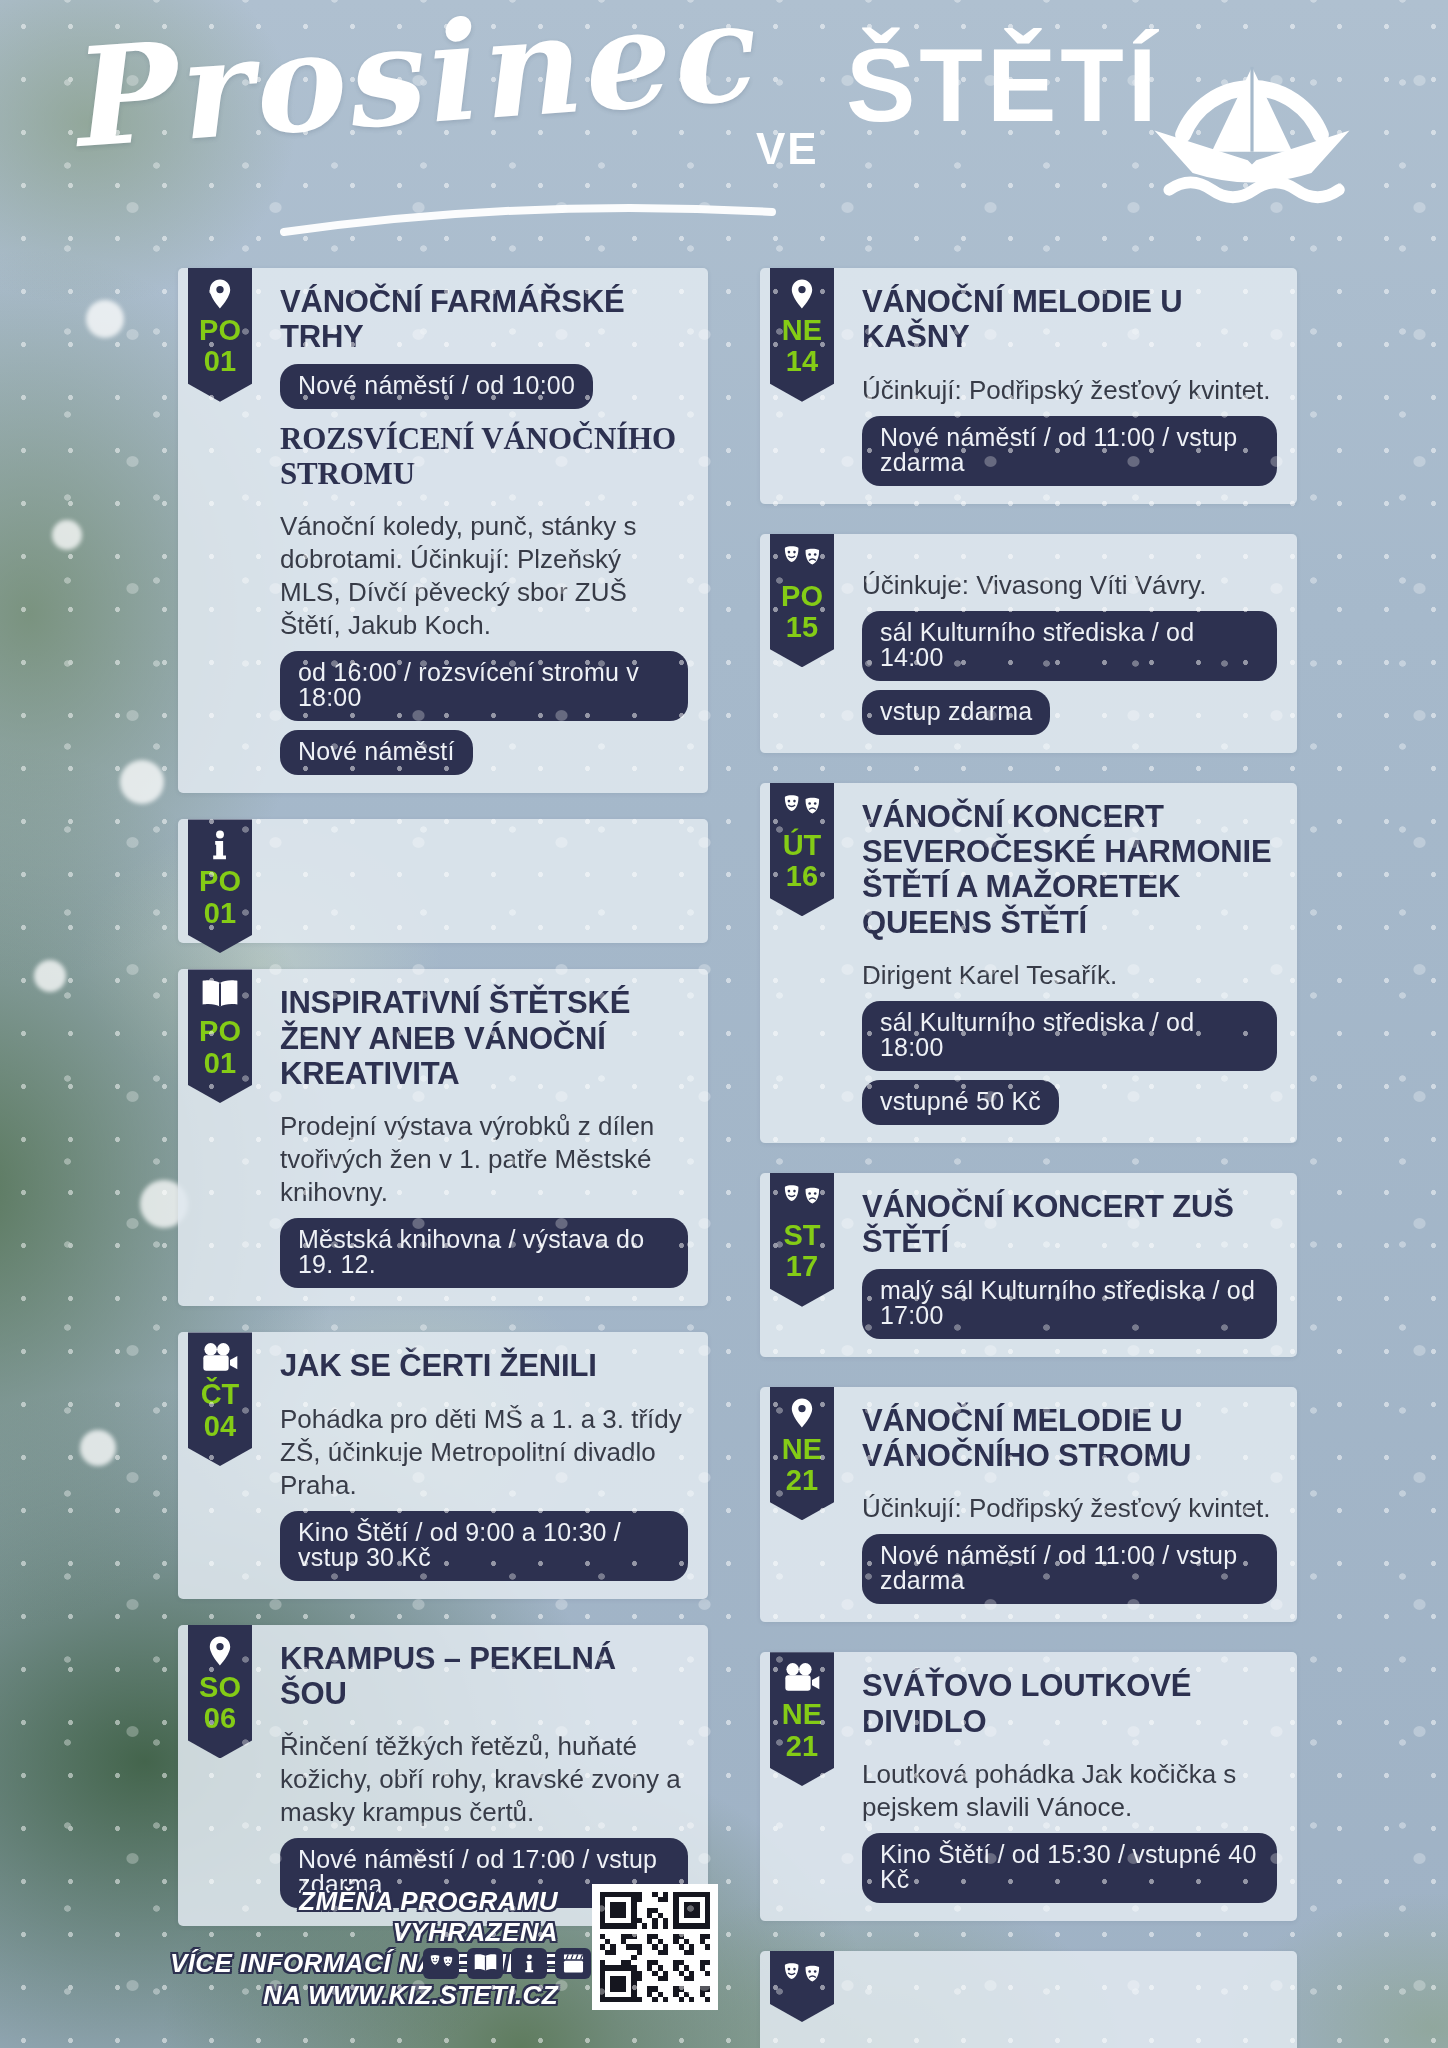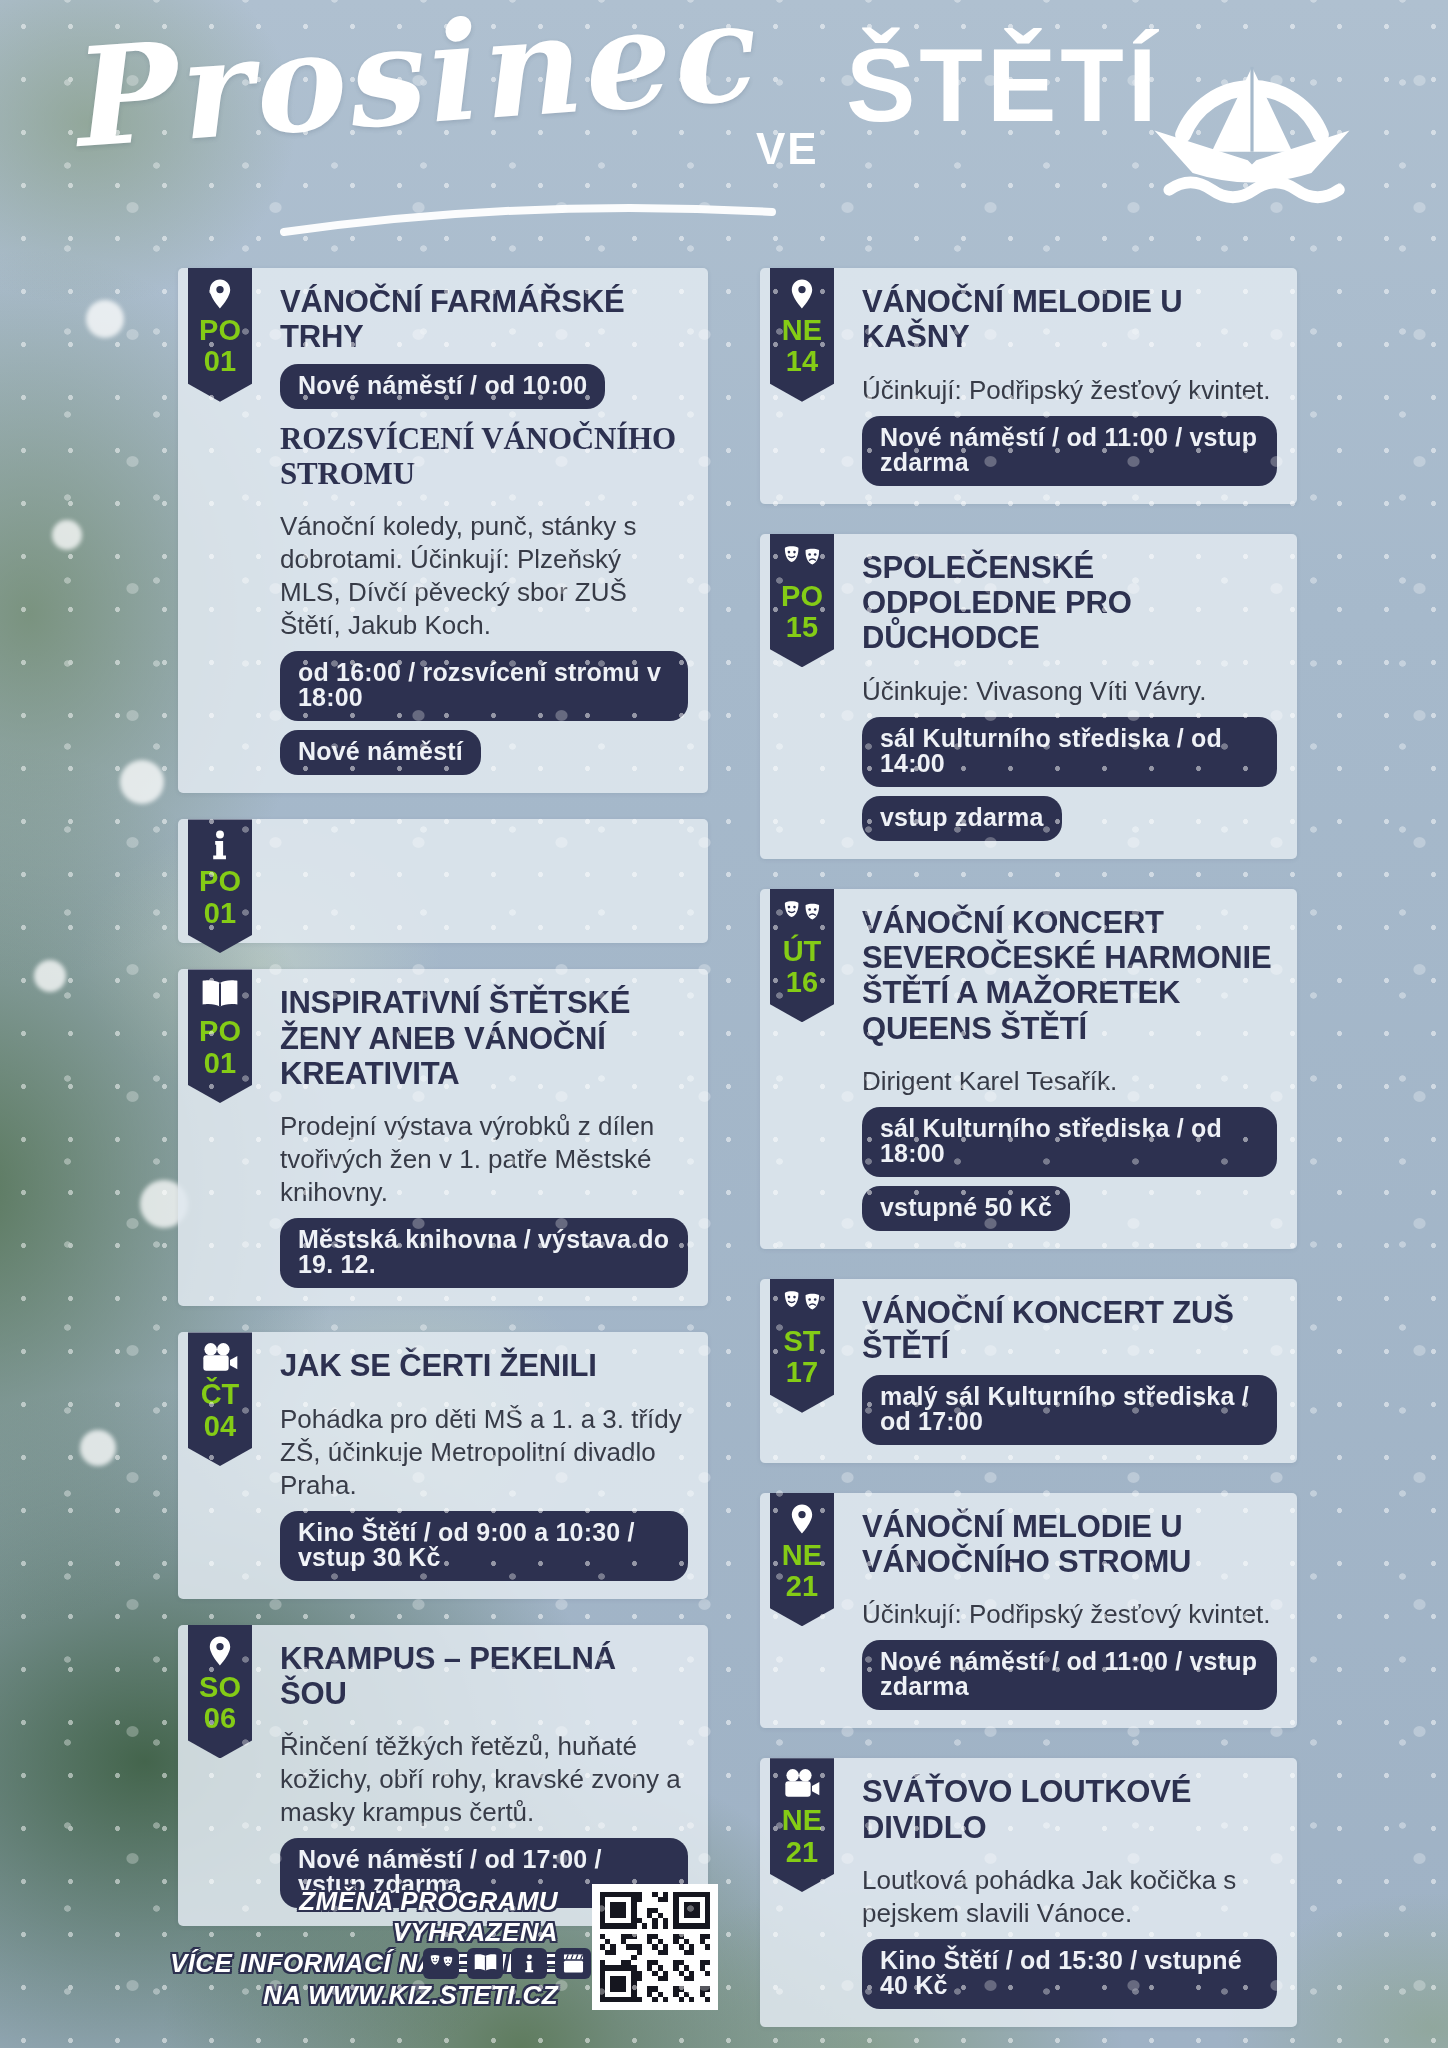--- a/index.html
+++ b/index.html
@@ -42,21 +42,21 @@
   .card{position:relative;background:rgba(224,232,239,.87);border-radius:5px;
     padding:16px 20px 18px 102px;min-height:124px;box-sizing:border-box;box-shadow:0 1px 4px rgba(50,70,90,.10);}
   .badge{position:absolute;left:10px;top:0;width:64px;background:#2d3150;color:#84cc16;text-align:center;
     padding:9px 0 24px;clip-path:polygon(0 0,100% 0,100% calc(100% - 18px),50% 100%,0 calc(100% - 18px));}
   .badge-icon{display:block;height:36px;margin:0 auto 2px;}
   .badge-icon svg{width:40px;height:34px;vertical-align:top;}
   .badge-day,.badge-date{display:block;font-size:29px;font-weight:700;line-height:1.08;}
   .ev-title{font-size:31px;font-weight:800;color:#2d3150;line-height:1.14;margin:0 0 4px;letter-spacing:-.2px;}
   .card-content > .ev-title:not(:first-child){margin-top:12px;font-family:Liberation Serif, serif;}
   .ev-text{font-size:26px;color:#373b47;line-height:1.27;margin:19px 0 4px;white-space:pre-line;}
-  .pill-row{margin-top:9px;font-weight:bold;}
+  .pill-row{margin-top:9px;}
   .pill{display:inline-block;background:#2d3150;color:#eef1f6;font-size:25px;line-height:1;
     padding:9px 18px 11px;border-radius:18px;letter-spacing:.2px;}
   
   .footer-note{position:absolute;left:148px;top:1886px;width:410px;z-index:10;text-align:right;
     color:#fff;font-weight:700;font-style:italic;font-size:26px;line-height:1.2;letter-spacing:.4px;
     text-shadow:2px 2px 0 #2d3150,-2px -2px 0 #2d3150,2px -2px 0 #2d3150,-2px 2px 0 #2d3150,
       2px 0 0 #2d3150,-2px 0 0 #2d3150,0 2px 0 #2d3150,0 -2px 0 #2d3150;}
   .footer-icons{position:absolute;left:423px;top:1948px;z-index:10;display:flex;gap:8px;}
   .ficon{width:36px;height:31px;background:#2d3150;border-radius:6px;display:flex;align-items:center;justify-content:center;}
   .ficon svg{width:25px;height:21px;}
@@ -189,21 +189,20 @@
               <path d="M5.3 9.6q2.9 2.6 5.8 0" stroke="#2d3150" stroke-width="1.3" fill="none"></path>
               <path fill="#fff" d="M20.1 4.6c3.5-1.6 7.9-1.6 11.4 0 0 0 .8 9.8-5.7 12.2-6.5-2.4-5.7-12.2-5.7-12.2z"></path>
               <circle cx="23.5" cy="8.3" r="1.1" fill="#2d3150"></circle>
               <circle cx="28.2" cy="8.3" r="1.1" fill="#2d3150"></circle>
               <path d="M23 13.4q2.9-2.4 5.8 0" stroke="#2d3150" stroke-width="1.3" fill="none"></path>
             </svg></span>
           <span class="badge-day">PO</span>
           <span class="badge-date">15</span>
         </div>
         <div class="card-content">
-          <h3 class="ev-title">SPOLEČENSKÉ ODPOLEDNE PRO DŮCHODCE</h3>
           <p class="ev-text">Účinkuje: Vivasong Víti Vávry.</p>
           <div class="pill-row"><span class="pill">sál Kulturního střediska / od 14:00</span></div>
           <div class="pill-row"><span class="pill">vstup zdarma</span></div>
         </div>
       </section>
       <section class="card">
         <div class="badge">
           <span class="badge-icon"><svg viewBox="0 0 34 26">
               <path fill="#fff" d="M2.5 2.6C6 1 10.4 1 13.9 2.6c0 0 .8 9.8-5.7 12.2C1.7 12.4 2.5 2.6 2.5 2.6z"></path>
               <circle cx="5.9" cy="6.3" r="1.1" fill="#2d3150"></circle>

